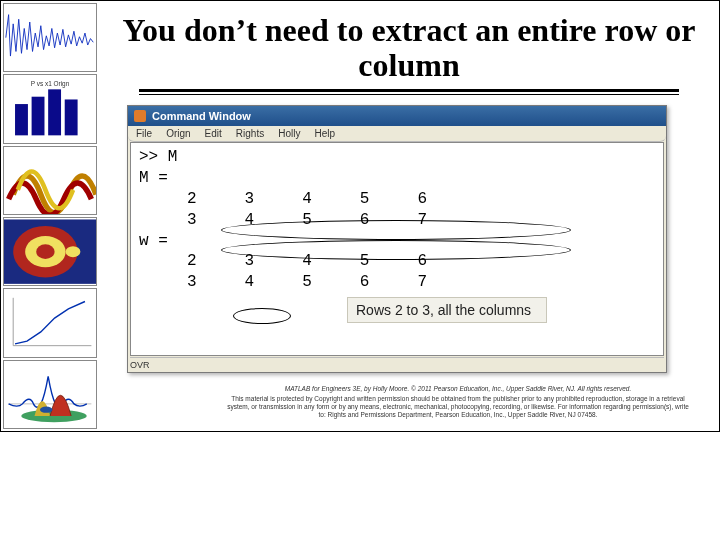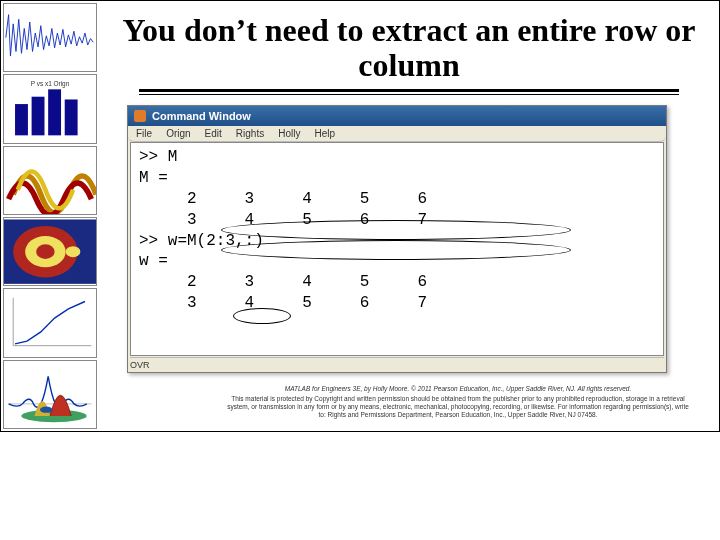--- a/index.html
+++ b/index.html
@@ -99,28 +99,28 @@
         <span>Edit</span>
         <span>Rights</span>
         <span>Holly</span>
         <span>Help</span>
       </div>
       <div class="cmdbody">
         <div class="row">&gt;&gt; M</div>
         <div class="row">M =</div>
         <div class="row">     2     3     4     5     6</div>
         <div class="row">     3     4     5     6     7</div>
-        <div class="row">&gt;&gt; w=M(2:3,:)</div>
         <div class="row">w =</div>
         <div class="row">     2     3     4     5     6</div>
         <div class="row">     3     4     5     6     7</div>
 
         <div class="circle2a"></div>
         <div class="circle2b"></div>
         <div class="circle1"></div>
+        <div class="callout">Rows 2 to 3, all the columns</div>
       </div>
       <div class="status">OVR</div>
     </div>
 
     <div class="footer">
       <div class="line1">MATLAB for Engineers 3E, by Holly Moore. © 2011 Pearson Education, Inc., Upper Saddle River, NJ.  All rights reserved.</div>
       <div>This material is protected by Copyright and written permission should be obtained from the publisher prior to any prohibited reproduction, storage in a retrieval system, or transmission in any form or by any means, electronic, mechanical, photocopying, recording, or likewise. For information regarding permission(s), write to: Rights and Permissions Department, Pearson Education, Inc., Upper Saddle River, NJ 07458.</div>
     </div>
   </div>
 

